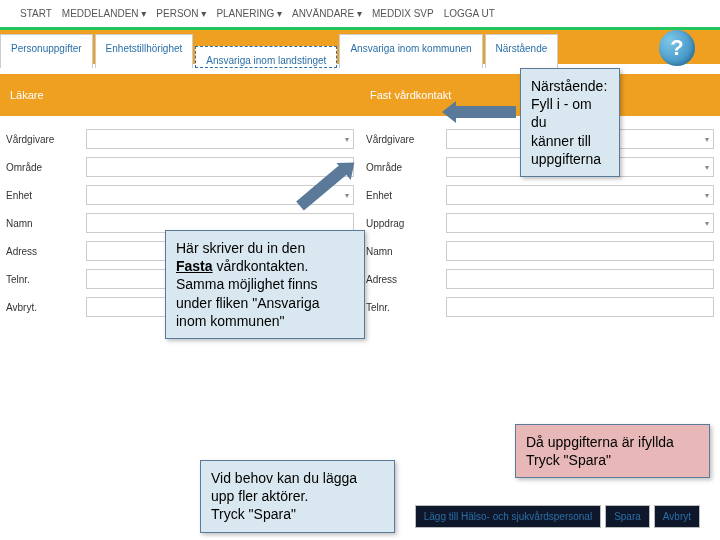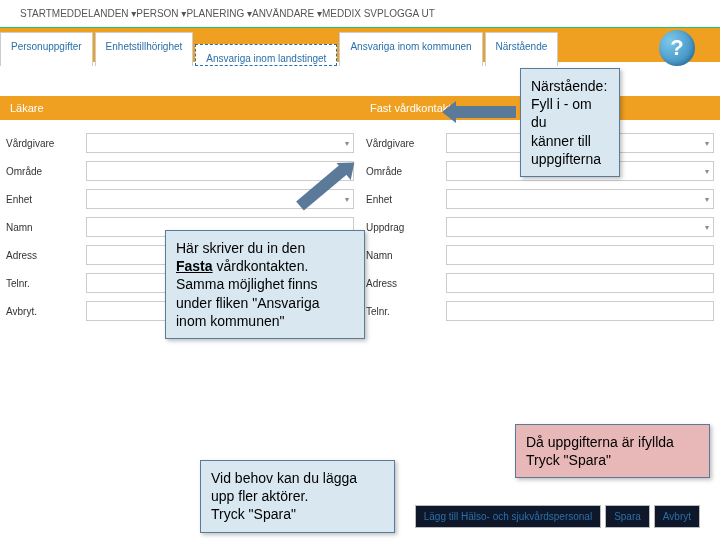--- a/index.html
+++ b/index.html
@@ -7,23 +7,23 @@
     font-family: Arial, sans-serif;
     font-size: 11px;
     background: #fff;
     width: 720px;
     height: 540px;
     position: relative;
     overflow: hidden;
   }
   .topnav {
     display: flex;
-    gap: 0;
+    gap: 10px;
     padding: 8px 20px;
-    border-bottom: 1px solid #22c55e;
+    border-bottom: 3px solid #22c55e;
   }
   .topnav span { font-size: 10px; color: #555; cursor: pointer; }
   .help-icon {
     position: absolute;
     right: 25px;
     top: 30px;
     width: 36px;
     height: 36px;
     border-radius: 50%;
     background: radial-gradient(circle at 30% 30%, #7cc7e8, #2a7fb8);
@@ -55,24 +55,23 @@
     top: 4px;
   }
   .tab.active { border: 1px dashed #2a6fa8; margin-top: 12px; }
   .section-headers {
     display: flex;
     margin-top: 10px;
   }
   .section-header {
     background: #f0a020;
     color: #fff;
-    padding: 6px 10px;
+    padding: 15px 10px;
     flex: 1;
     font-size: 11px;
-    margin-top: 24px;
   }
   .form-area { display: flex; margin-top: 6px; }
   .form-col { flex: 1; padding: 0 6px; }
   .form-row {
     display: flex;
     align-items: center;
     margin: 6px 0;
     height: 22px;
   }
   .form-row label {

